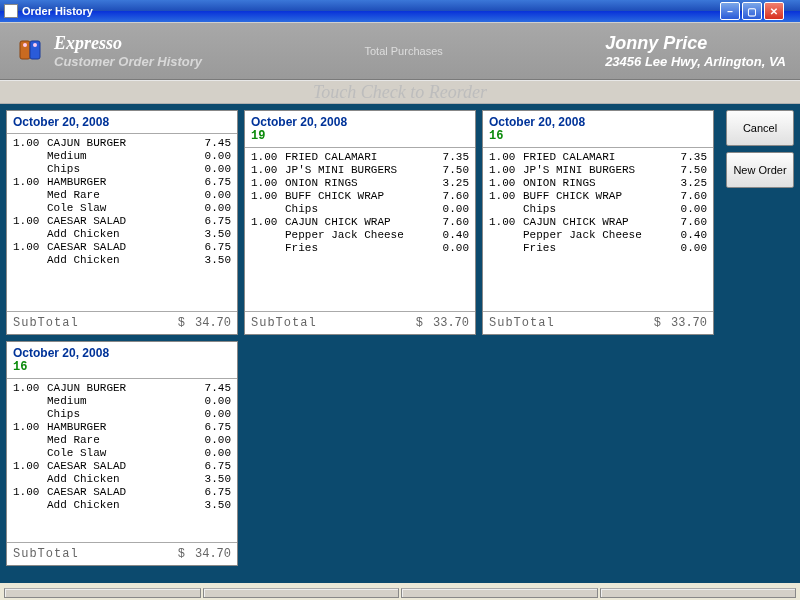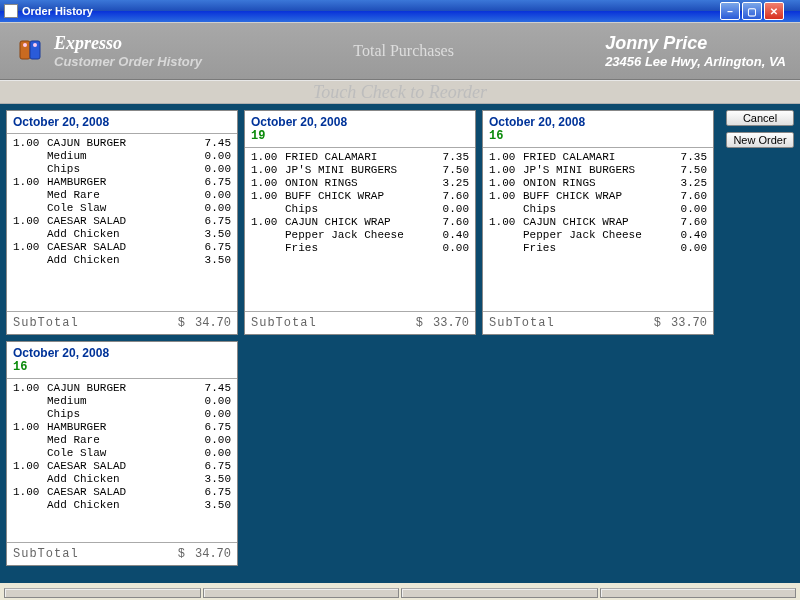--- a/index.html
+++ b/index.html
@@ -70,23 +70,22 @@
     font-style: italic;
     font-size: 13px;
     font-weight: bold;
     color: #d8d8d8;
   }
   .header .center {
     flex: 1;
     text-align: center;
   }
   .header .total-label {
-    font-size: 16px;
+    font-size: 11px;
     color: #ddd;
-    font-family: Liberation Serif, serif;
   }
   .header .total-amount {
     font-size: 22px;
     font-weight: bold;
     color: #0a8a0a;
     text-shadow: 1px 1px 0 rgba(0,0,0,0.2);
   }
   .header .right { text-align: left; }
   .header .customer-name {
     font-family: Arial, sans-serif;
@@ -127,21 +126,21 @@
     align-content: flex-start;
   }
   .side-buttons {
     width: 74px;
     padding: 6px 6px 6px 0;
     display: flex;
     flex-direction: column;
     gap: 6px;
   }
   .side-btn {
-    height: 16px;
+    height: 36px;
     background: linear-gradient(to bottom, #fdfdfd, #e0e0e0);
     border: 1px solid #888;
     border-radius: 2px;
     font-size: 11px;
     display: flex; align-items: center; justify-content: center;
     cursor: pointer;
   }
   .card {
     width: 232px;
     border: 1px solid #888;

